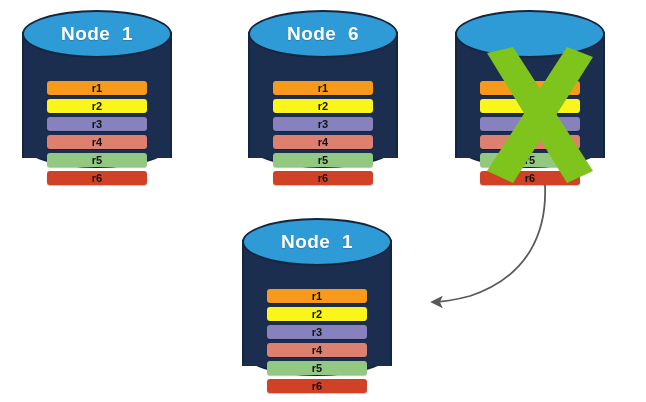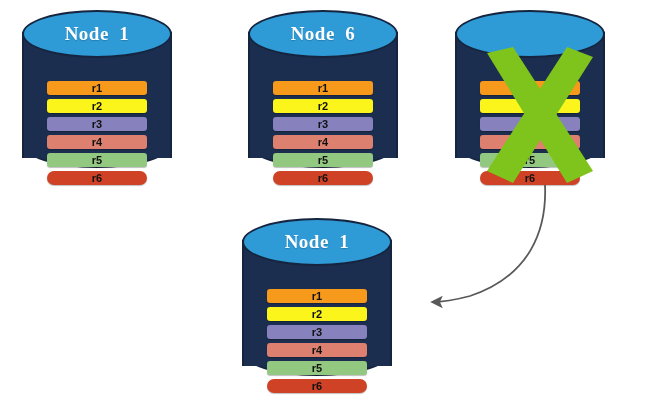--- a/index.html
+++ b/index.html
@@ -66,41 +66,40 @@
     height: 48px;
     line-height: 48px;
     text-align: center;
     color: #ffffff;
     font-size: 19px;
     font-weight: bold;
     letter-spacing: 0.5px;
     z-index: 4;
     text-shadow: 0 1px 1px rgba(0,0,0,0.18);
     white-space: pre;
-    font-family: Liberation Serif, serif;
   }
   .node .rows {
     position: absolute;
     left: 25px;
     top: 71px;
     width: 100px;
     z-index: 5;
   }
   .row-bar {
     height: 14px;
     line-height: 14px;
     margin-bottom: 4px;
     border-radius: 3px;
     text-align: center;
     font-size: 11px;
     font-weight: bold;
     color: #111111;
     box-shadow: 0 1px 1px rgba(0,0,0,0.25);
   }
-  .row-bar:last-child { margin-bottom: 0; border-radius: 7px; }
+  .row-bar:last-child { margin-bottom: 0; }
 
   
   .x-mark {
     position: absolute;
     z-index: 7;
     pointer-events: none;
   }
 
   
   .arrow-layer {

